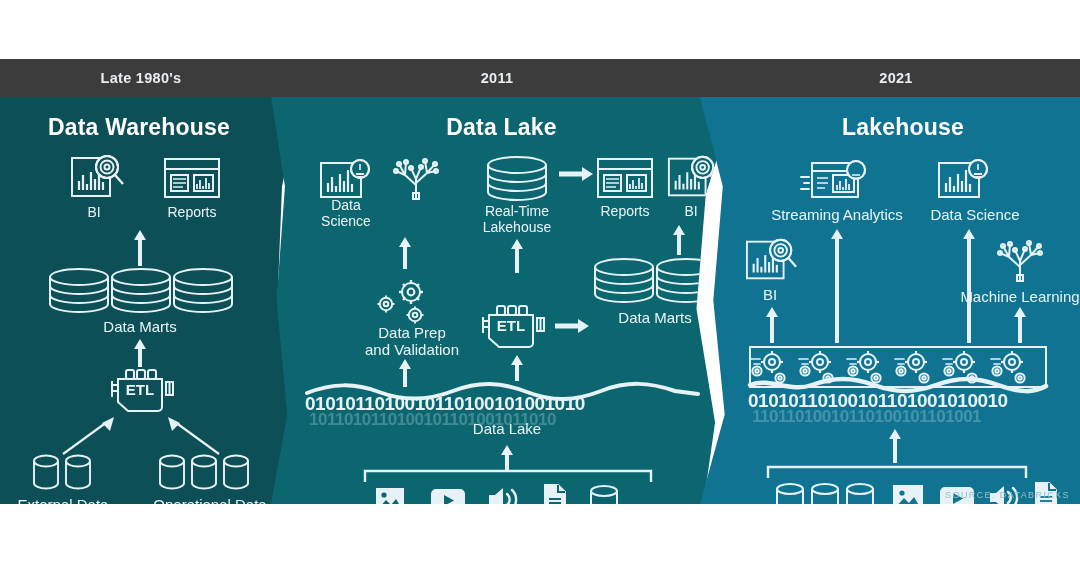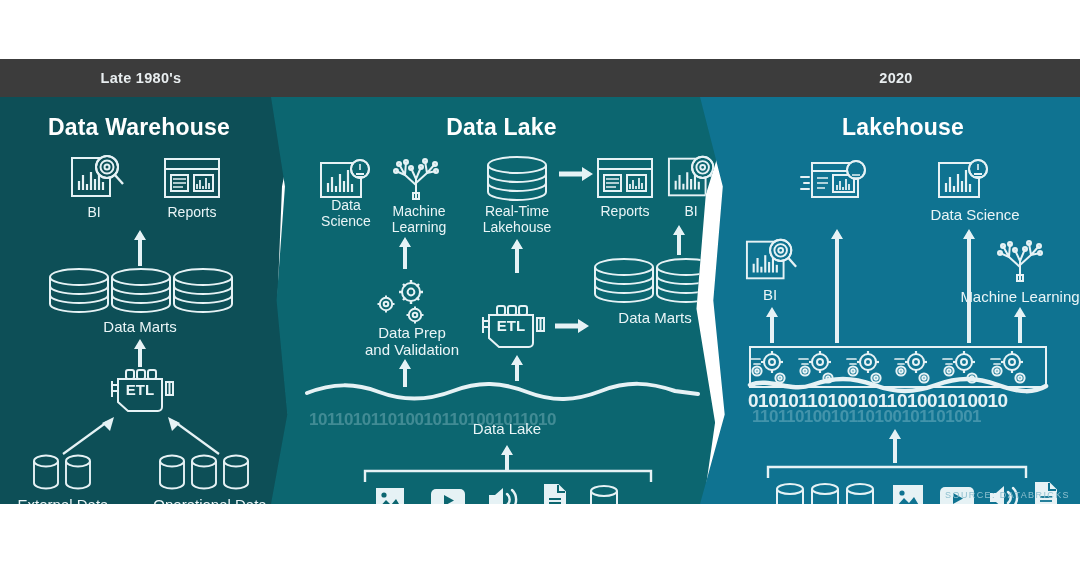--- a/index.html
+++ b/index.html
@@ -59,21 +59,22 @@
   .bin-b { font-size: 17px; color: rgba(190,225,233,.30); letter-spacing: -0.5px; }
 </style>
 </head>
 <body>
 
 <div id="stage">
  <div id="info">
 
   <div class="hdr">
     <div class="hdr-label hdr-l1">Late 1980's</div>
-    <div class="hdr-label hdr-l3">2020</div>
+    <div class="hdr-label hdr-l2">2011</div>
+    <div class="hdr-label hdr-l3">2021</div>
   </div>
 
   <div class="panel" id="p1">
    <div class="panel-inner">
     <div class="ptitle">Data Warehouse</div>
 
     <div class="ico" style="left:70px; top:57px;">
       <svg width="56" height="46" viewBox="0 0 56 46" fill="none" stroke="#e6f2f5" stroke-width="2">
         <rect x="2" y="4" width="38" height="38"></rect>
         <g stroke-width="2.2">
@@ -255,22 +256,20 @@
               <circle cx="7" cy="16" r="2"></circle>
               <circle cx="17" cy="7" r="2"></circle>
         <circle cx="46" cy="9" r="2"></circle>
               <circle cx="47" cy="16" r="2"></circle>
               <circle cx="36" cy="6" r="2"></circle>
         <circle cx="22" cy="13" r="2"></circle>
               <circle cx="32" cy="12" r="2"></circle>
         <rect x="24" y="38" width="6" height="6"></rect>
       </svg>
     </div>
-    <div class="lbl" style="left:102px; top:107px; width:92px;">Machine
-Learning</div>
 
     <div class="ico" style="left:215px; top:58px;">
       <svg width="62" height="47" viewBox="0 0 62 47" fill="none" stroke="#e6f2f5" stroke-width="2">
         <ellipse cx="31" cy="10" rx="29" ry="8"></ellipse>
               <path d="M2 10 V37 a29 8 0 0 0 58 0 V10"></path>
         <path d="M2 19 a29 8 0 0 0 58 0"></path>
               <path d="M2 28 a29 8 0 0 0 58 0"></path>
       </svg>
     </div>
     <div class="lbl" style="left:196px; top:107px; width:100px;">Real-Time
@@ -432,20 +431,21 @@
       <svg width="14" height="26" viewBox="0 0 14 26" fill="#e6f2f5">
               <path d="M7 0 L13 10 H9 V26 H5 V10 H1 Z"></path>
             </svg>
     </div>
 
     <div class="ico" style="left:34px; top:284px;">
       <svg width="395" height="20" viewBox="0 0 395 20" fill="none" stroke="#e6f2f5" stroke-width="4" stroke-linecap="round">
         <path d="M2 12 C 28 2, 50 2, 74 11 S 122 20, 148 10 S 196 1, 222 11 S 270 20, 296 10 S 344 1, 370 10 L 393 13"></path>
       </svg>
     </div>
+    <div class="binrow bin-a" style="left:34px; top:296px;">0101011010010110100101001010</div>
     <div class="binrow bin-b" style="left:38px; top:313px;">1011010110100101101001011010</div>
     <div class="lbl big" style="left:176px; top:324px; width:120px;">Data Lake</div>
 
     <div class="arrow" style="left:229px; top:348px;">
       <svg width="14" height="26" viewBox="0 0 14 26" fill="#e6f2f5">
               <path d="M7 0 L13 10 H9 V26 H5 V10 H1 Z"></path>
             </svg>
     </div>
 
     <div class="ico" style="left:92px; top:372px;">
@@ -521,20 +521,21 @@
                 <line x1="1" y1="18" x2="9" y2="18"></line>
                 <line x1="4" y1="24" x2="9" y2="24"></line>
                 <line x1="1" y1="30" x2="9" y2="30"></line>
               </g>
         <circle cx="56" cy="11" r="9" fill="#0f7391"></circle>
               <circle cx="56" cy="11" r="9"></circle>
         <path d="M52 16 h8" stroke-width="1.7"></path>
               <path d="M53 19 h6" stroke-width="1.7"></path>
       </svg>
     </div>
+    <div class="lbl big" style="left:52px; top:110px; width:170px;">Streaming Analytics</div>
 
     <div class="ico" style="left:237px; top:60px;">
       <svg width="56" height="44" viewBox="0 0 56 44" fill="none" stroke="#e6f2f5" stroke-width="2">
         <rect x="2" y="6" width="40" height="34"></rect>
         <g stroke-width="2.2">
           <line x1="9" y1="35" x2="9" y2="26"></line>
                 <line x1="13" y1="35" x2="13" y2="20"></line>
           <line x1="17" y1="35" x2="17" y2="29"></line>
                 <line x1="21" y1="35" x2="21" y2="17"></line>
           <line x1="25" y1="35" x2="25" y2="24"></line>

